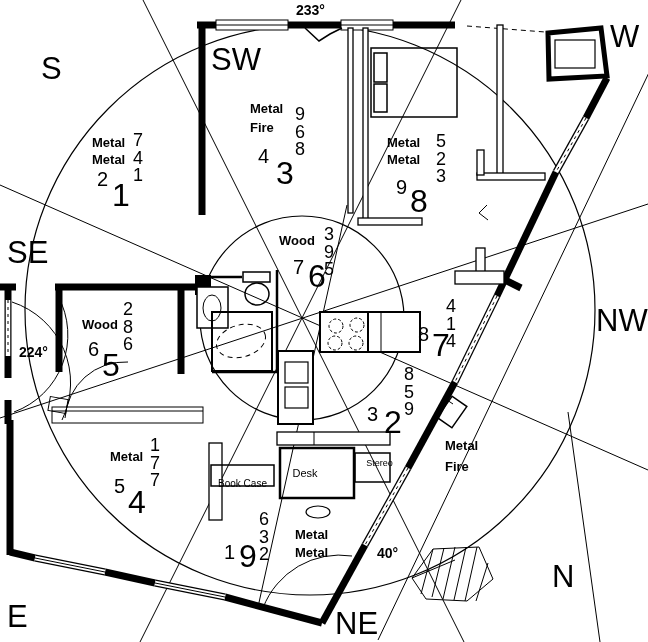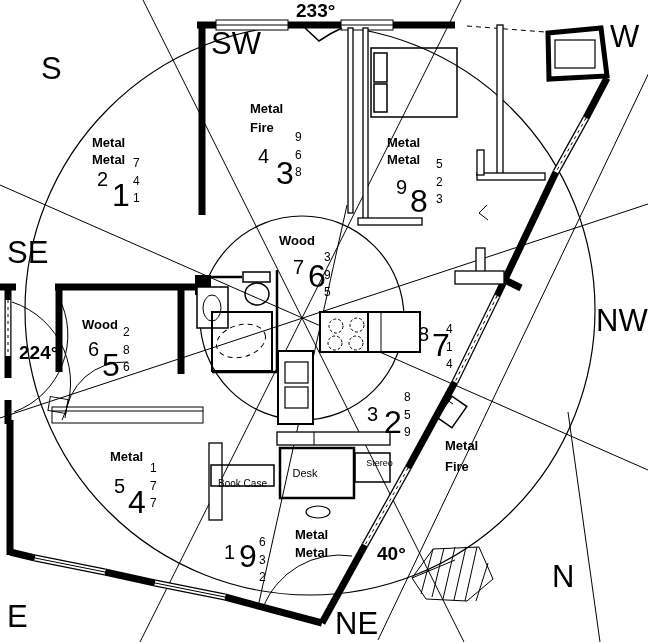--- a/index.html
+++ b/index.html
@@ -1,23 +1,23 @@
 <!DOCTYPE html>
 <html><head>
 <meta charset="utf-8">
 <style>
   html,body{margin:0;padding:0;background:#fff;}
   #stage{position:relative;width:648px;height:642px;background:#fff;overflow:hidden;
          font-family:"Liberation Sans","DejaVu Sans",sans-serif;color:#000;}
   #plan-svg{position:absolute;left:0;top:0;}
   .txt{position:absolute;white-space:pre;}
   .compass{font-size:31px;line-height:31px;}
-  .deg{font-size:19px;font-weight:bold;line-height:19px;}
+  .deg{font-size:14px;font-weight:bold;line-height:19px;}
   .el{font-size:13px;font-weight:bold;line-height:17px;}
-  .col{font-size:12px;line-height:17.5px;text-align:left;margin-top:23px;}
+  .col{font-size:18px;line-height:17.5px;text-align:left;}
   .med{font-size:20px;line-height:20px;}
   .big{font-size:32px;line-height:32px;}
   .flabel{position:absolute;display:flex;align-items:center;justify-content:center;}
 </style>
 </head>
 <body>
 
 <div id="stage">
 
 <svg id="plan-svg" width="648" height="642" viewBox="0 0 648 642">
@@ -177,21 +177,21 @@
     <line x1="444" y1="548" x2="432" y2="597"></line>
     <line x1="455" y1="547" x2="443" y2="599"></line>
     <line x1="466" y1="547" x2="454" y2="600"></line>
     <line x1="477" y1="547" x2="465" y2="601"></line>
     <line x1="488" y1="563" x2="476" y2="601"></line>
     <line x1="412" y1="578" x2="455" y2="560"></line>
   </g>
 </svg>
 
 <div class="txt compass" style="left:41px;top:53px">S</div>
-<div class="txt compass" style="left:211px;top:28px">SW</div>
+<div class="txt compass" style="left:211px;top:44px">SW</div>
 <div class="txt compass" style="left:610px;top:21px">W</div>
 <div class="txt compass" style="left:7px;top:237px">SE</div>
 <div class="txt compass" style="left:596px;top:305px">NW</div>
 <div class="txt compass" style="left:7px;top:601px">E</div>
 <div class="txt compass" style="left:335px;top:608px">NE</div>
 <div class="txt compass" style="left:552px;top:561px">N</div>
 
 <div class="txt deg" style="left:296px;top:1px">233°</div>
 <div class="txt deg" style="left:19px;top:343px">224°</div>
 <div class="txt deg" style="left:377px;top:544px">40°</div>

